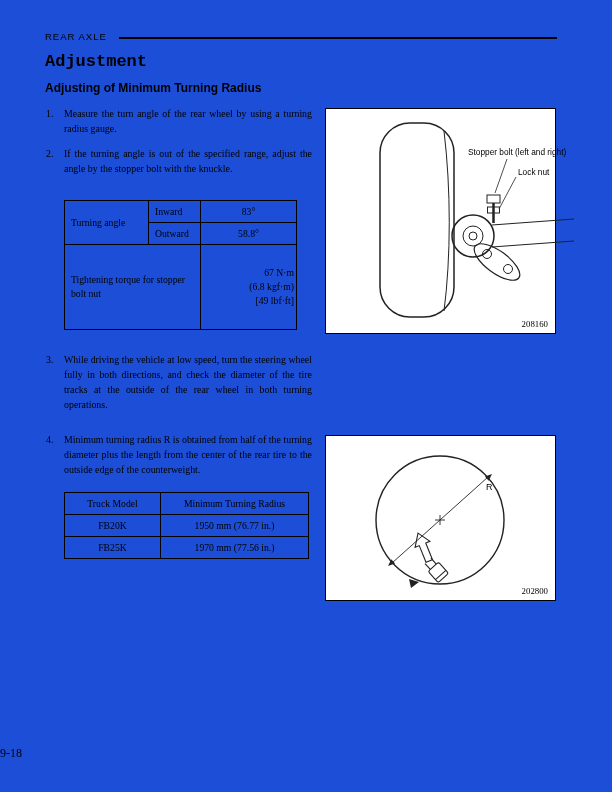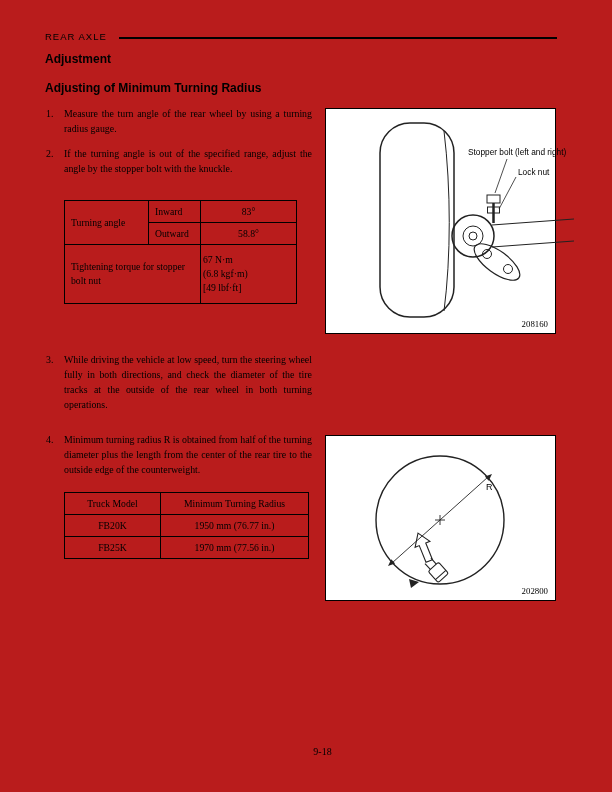--- a/index.html
+++ b/index.html
@@ -1,29 +1,29 @@
 <!DOCTYPE html>
 <html><head>
 <meta charset="utf-8">
 <style>
   * { margin:0; padding:0; box-sizing:border-box; }
   html, body { background:#ffffff; }
   .page {
-    position:relative; width:612px; height:792px; background:#b91c1c;
+    position:relative; width:612px; height:792px; background:#1d4ed8;
     font-family:"Liberation Serif", serif; color:#000; overflow:hidden;
   }
   .running-header {
     position:absolute; left:45px; right:55px; top:31px;
     display:flex; align-items:center; gap:12px;
     font-family:"Liberation Sans", sans-serif; font-size:9.5px; letter-spacing:1px;
   }
   .header-rule { flex:1; border-top:2px solid #000; margin-top:2px; }
   .chapter-heading {
     position:absolute; left:45px; top:52px;
-    font-family:Liberation Sans, sans-serif; font-size:12px; font-weight:bold;
+    font-family:Liberation Mono, monospace; font-size:17px; font-weight:bold;
   }
   .topic-heading {
     position:absolute; left:45px; top:81px;
     font-family:"Liberation Sans", sans-serif; font-size:12px; font-weight:bold;
   }
   .step {
     position:absolute; left:46px; width:266px;
     display:flex; font-size:9.9px; line-height:15px; text-align:justify;
   }
   .step .num { width:18px; flex:none; }
@@ -35,37 +35,37 @@
 
   table { border-collapse:collapse; font-size:9.7px; }
   td, th { border:1px solid #000000; font-weight:normal; }
 
   .t1 { position:absolute; left:64px; top:200px; }
   .t1 .c-label  { width:84px; padding:3px 6px; }
   .t1 .c-dir    { width:52px; padding:3px 6px; }
   .t1 .c-val    { width:96px; text-align:center;margin-top:20px; }
   .t1 tr.r-small td { height:22px; }
   .t1 .c-torque-label { padding:5px 6px; line-height:14px; }
-  .t1 .c-torque-val { text-align:left; white-space:pre-line; line-height:14px; padding:8px 2px; }
+  .t1 .c-torque-val { text-align:right; white-space:pre-line; line-height:14px; padding:21px 2px; }
 
   .t2 { position:absolute; left:64px; top:492px; text-align:center; }
   .t2 td, .t2 th { height:22px; padding:2px 4px; }
   .t2 .c-model  { width:96px; }
   .t2 .c-radius { width:148px; }
 
   .figure { position:absolute; border:1px solid #000; background:#fff; }
   #fig1 { left:325px; top:108px; width:231px; height:226px;padding-left:30px; }
   #fig2 { left:325px; top:435px; width:231px; height:166px; }
   .fig-num {
     position:absolute; right:7px; bottom:4px; font-size:8.8px;
     font-family:"Liberation Serif", serif;
   }
   .footer {
     position:absolute; left:0; right:0; top:746px;
-    text-align:center; font-size:10px;margin-left:33px;
+    font-size:12px;
   }
   svg { display:block; }
 </style>
 </head>
 <body>
 
 <div class="page">
 
   <div class="running-header">
     <span>REAR AXLE</span>

